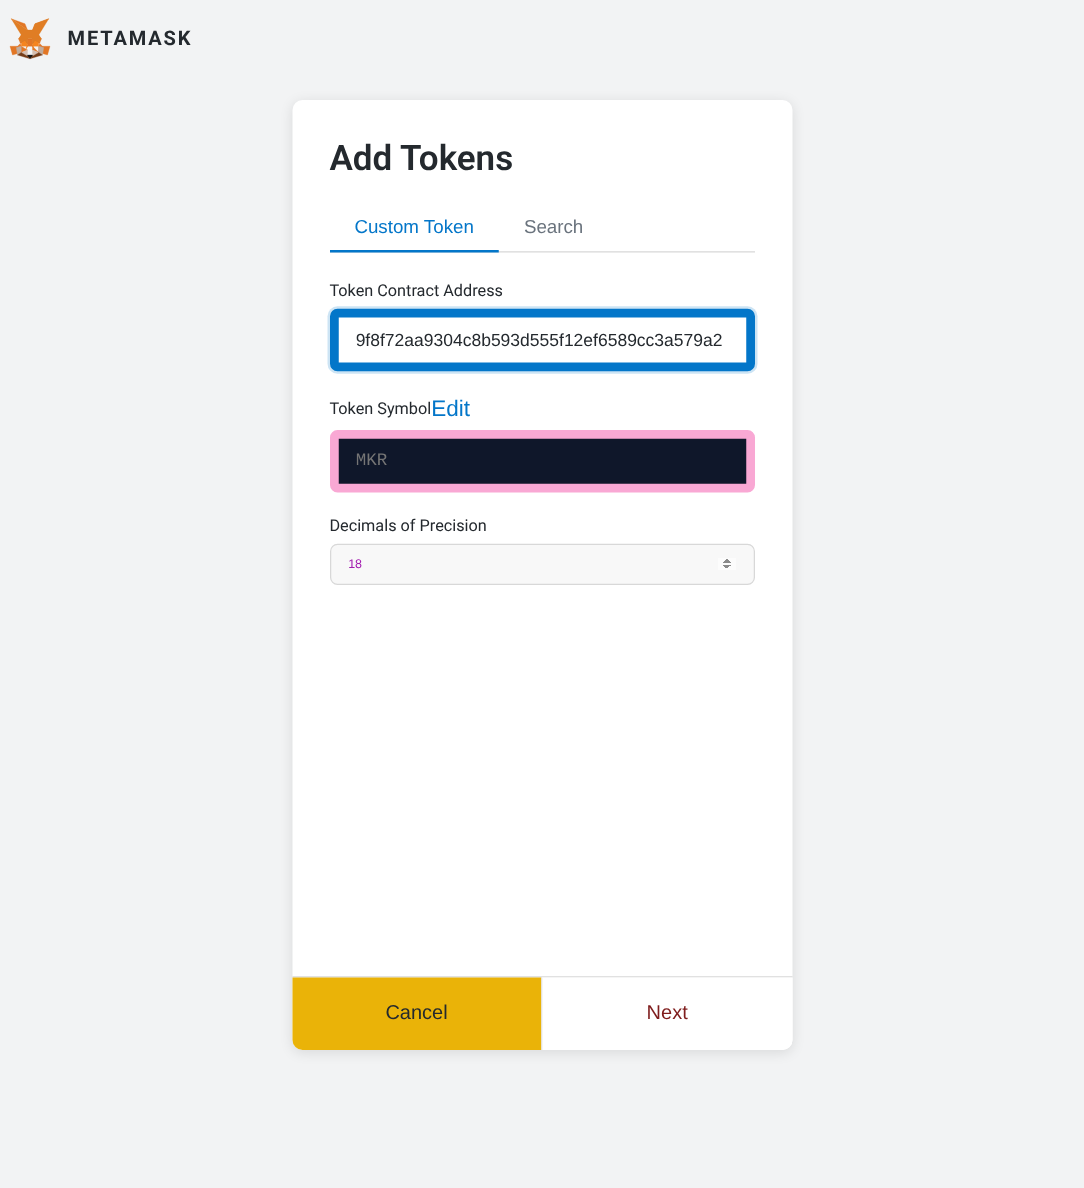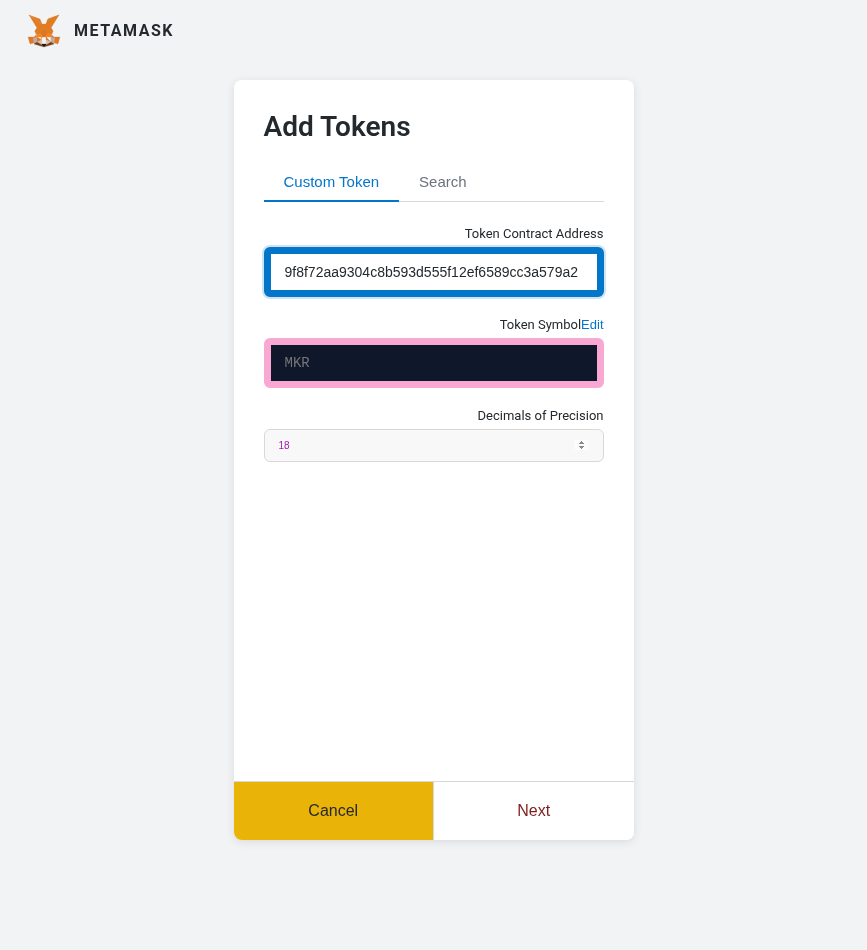--- a/index.html
+++ b/index.html
@@ -14,21 +14,21 @@
       background-color: #f2f3f4;
       font-family: -apple-system, BlinkMacSystemFont, 'Segoe UI', Roboto, sans-serif;
       position: relative;
       overflow: hidden;
     }
 
     
     .header {
       display: flex;
       align-items: center;
-      padding: 12px 24px;
+      padding: 12px 4px;
       background-color: #f2f3f4;
       height: 60px;
     }
 
     .logo-container {
       display: flex;
       align-items: center;
       gap: 10px;
     }
 
@@ -100,33 +100,33 @@
       font-weight: 500;
     }
 
     
     .form-group {
       margin-bottom: 20px;
     }
 
     .form-label-row {
       display: flex;
-      justify-content: flex-end;
+      justify-content: flex-start;
       align-items: center;
       margin-bottom: 6px;
     }
 
     .form-label {
       font-size: 13px;
       color: #24292e;
       font-weight: 400;
     }
 
     .edit-link {
-      font-size: 13px;
+      font-size: 18px;
       color: #0376c9;
       cursor: pointer;
       background: none;
       border: none;
       padding: 0;
     }
 
     .form-input {
       width: 100%;
       padding: 10px 14px;

